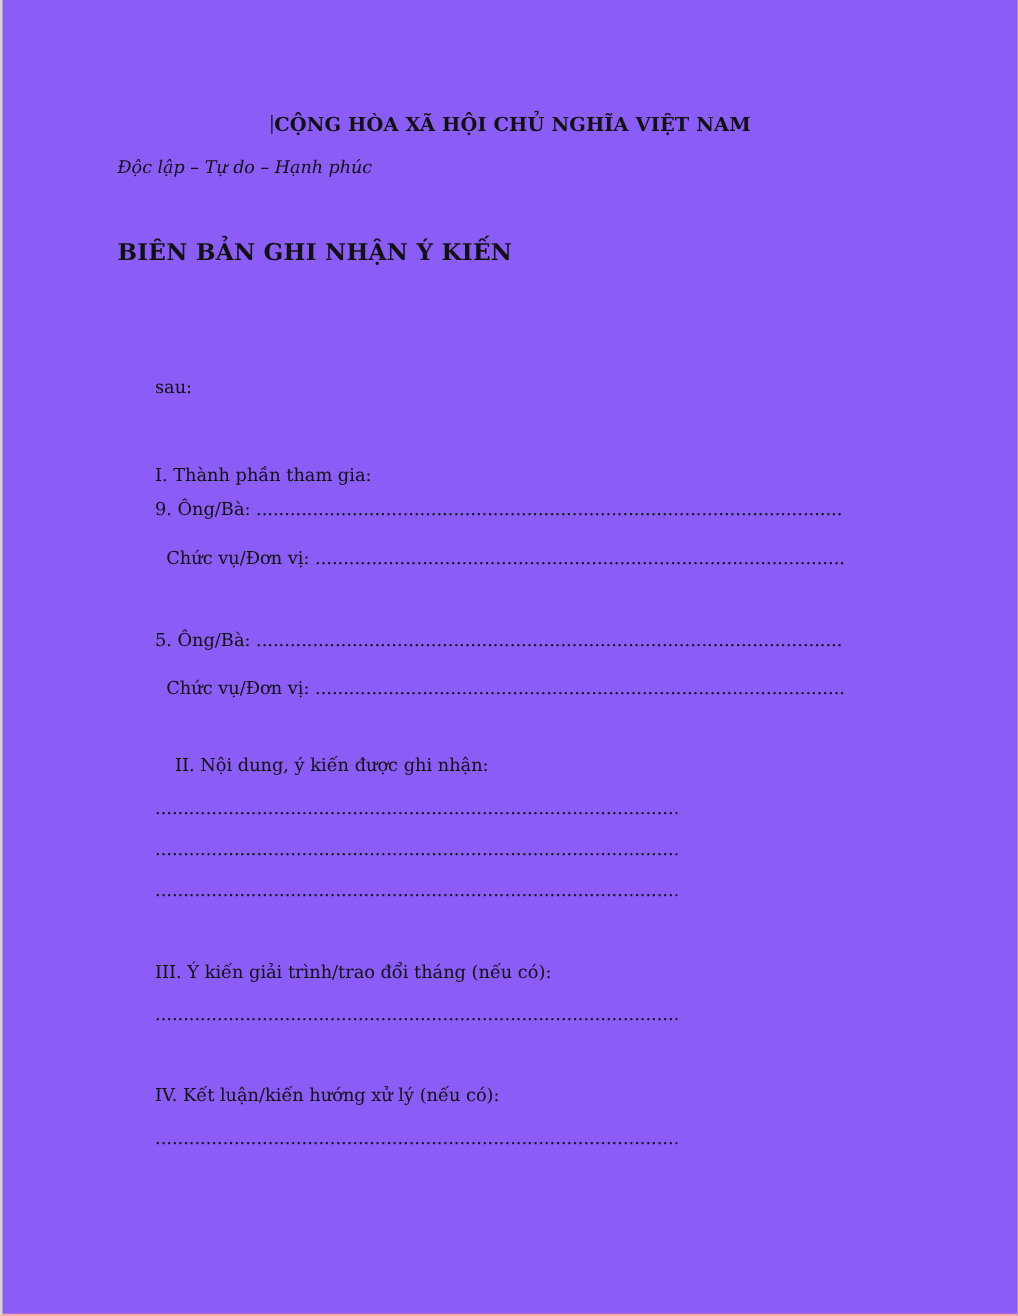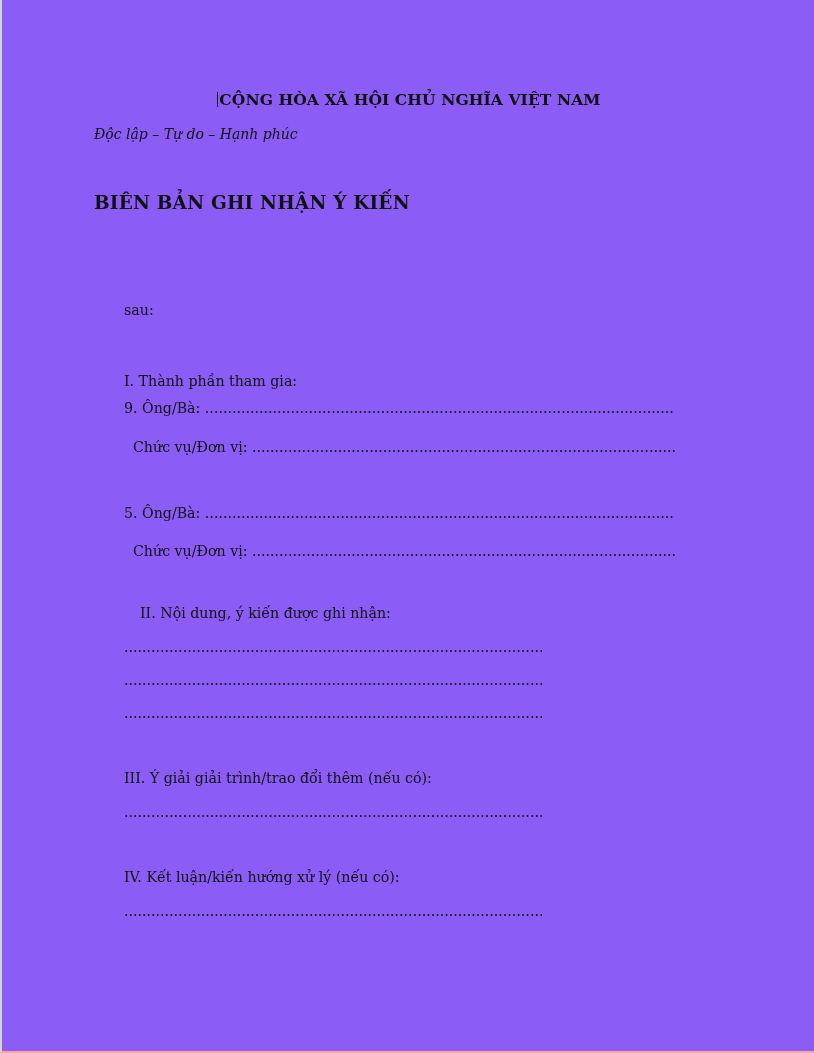--- a/index.html
+++ b/index.html
@@ -151,21 +151,21 @@
     <div class="para p-sec2l1">
       <span class="dots fill-line w-long">....................................................................................................................................</span>
     </div>
     <div class="para p-sec2l2">
       <span class="dots fill-line w-long">....................................................................................................................................</span>
     </div>
     <div class="para p-sec2l3">
       <span class="dots fill-line w-long">....................................................................................................................................</span>
     </div>
 
-    <div class="para p-sec3">III. Ý giải giải trình/trao đổi thêm (nếu có):</div>
+    <div class="para p-sec3">III. Ý kiến giải trình/trao đổi tháng (nếu có):</div>
 
     <div class="para p-sec3l1">
       <span class="dots fill-line w-long">....................................................................................................................................</span>
     </div>
 
     <div class="para p-sec4">IV. Kết luận/kiến hướng xử lý (nếu có):</div>
 
     <div class="para p-sec4l1">
       <span class="dots fill-line w-long">....................................................................................................................................</span>
     </div>

